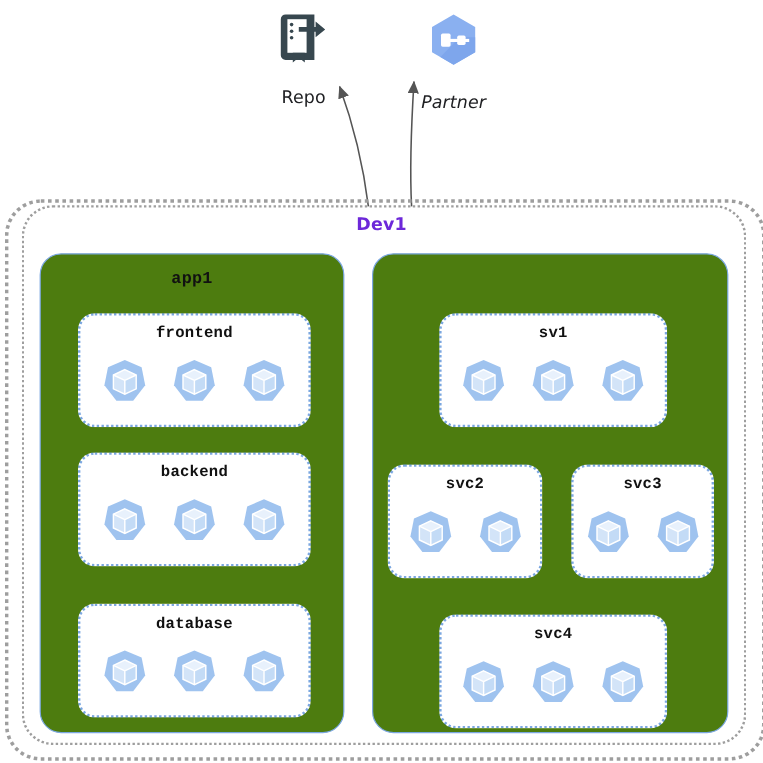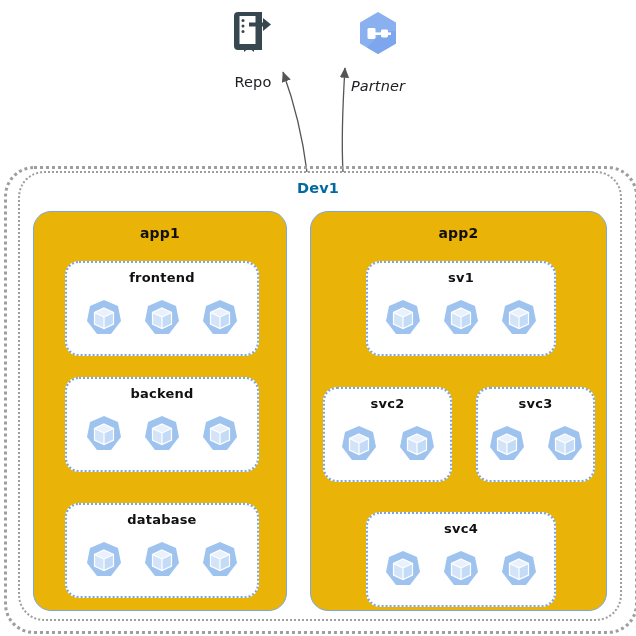--- a/index.html
+++ b/index.html
@@ -48,31 +48,32 @@
     background: transparent;
   }
   .boundary-inner {
     border-width: 2.5px;
     border-radius: 26px;
   }
   .boundary-label {
     position: absolute;
     font-size: 14.5px;
     font-weight: bold;
-    color: #0369a1;
+    color: #6d28d9;
     letter-spacing: .2px;
     white-space: nowrap;
   }
 
   
   .app-box {
     position: absolute;
     border: 1.6px solid #7ba7e0;
     border-radius: 18px;
-    background: #eab308;
+    background: #4d7c0f;
+    font-family: Liberation Mono, monospace;
   }
   .app-title {
     position: absolute;
     left: 0;
     right: 0;
     text-align: center;
     font-size: 14px;
     font-weight: bold;
     color: #111111;
     letter-spacing: .2px;
@@ -290,21 +291,20 @@
             <path d="M22 20 L31.5 15.5 L31.5 27 L22 31.5 Z" fill="#c3dbf6"></path>
             <path d="M22 11 L31.5 15.5 L31.5 27 L22 31.5 L12.5 27 L12.5 15.5 Z" fill="none" stroke="#ffffff" stroke-width="1.2"></path>
             <path d="M22 20 L22 31.5 M22 20 L12.5 15.5 M22 20 L31.5 15.5" stroke="#ffffff" stroke-width="1.2" fill="none"></path>
           </svg>
         </span>
       </div>
     </div>
   </div>
 
   <div class="app-box" style="left:310px; top:211px; width:295px; height:398px;">
-    <div class="app-title" style="top:13px;">app2</div>
 
     <div class="svc-box" style="left:55px; top:49px; width:186px; height:91px;">
       <div class="svc-title">sv1</div>
       <div class="pod-row" style="top:34px;">
         <span class="pod">
           <svg width="44" height="44" viewBox="0 0 44 44" xmlns="http://www.w3.org/2000/svg">
             <path d="M22 3 L36 9 L39 24 L29 37 L15 37 L5 24 L8 9 Z" fill="#9fc3ef"></path>
             <path d="M22 11 L31.5 15.5 L31.5 27 L22 31.5 L12.5 27 L12.5 15.5 Z" fill="#d3e4f8"></path>
             <path d="M22 11 L31.5 15.5 L22 20 L12.5 15.5 Z" fill="#e8f1fc"></path>
             <path d="M22 20 L31.5 15.5 L31.5 27 L22 31.5 Z" fill="#c3dbf6"></path>

